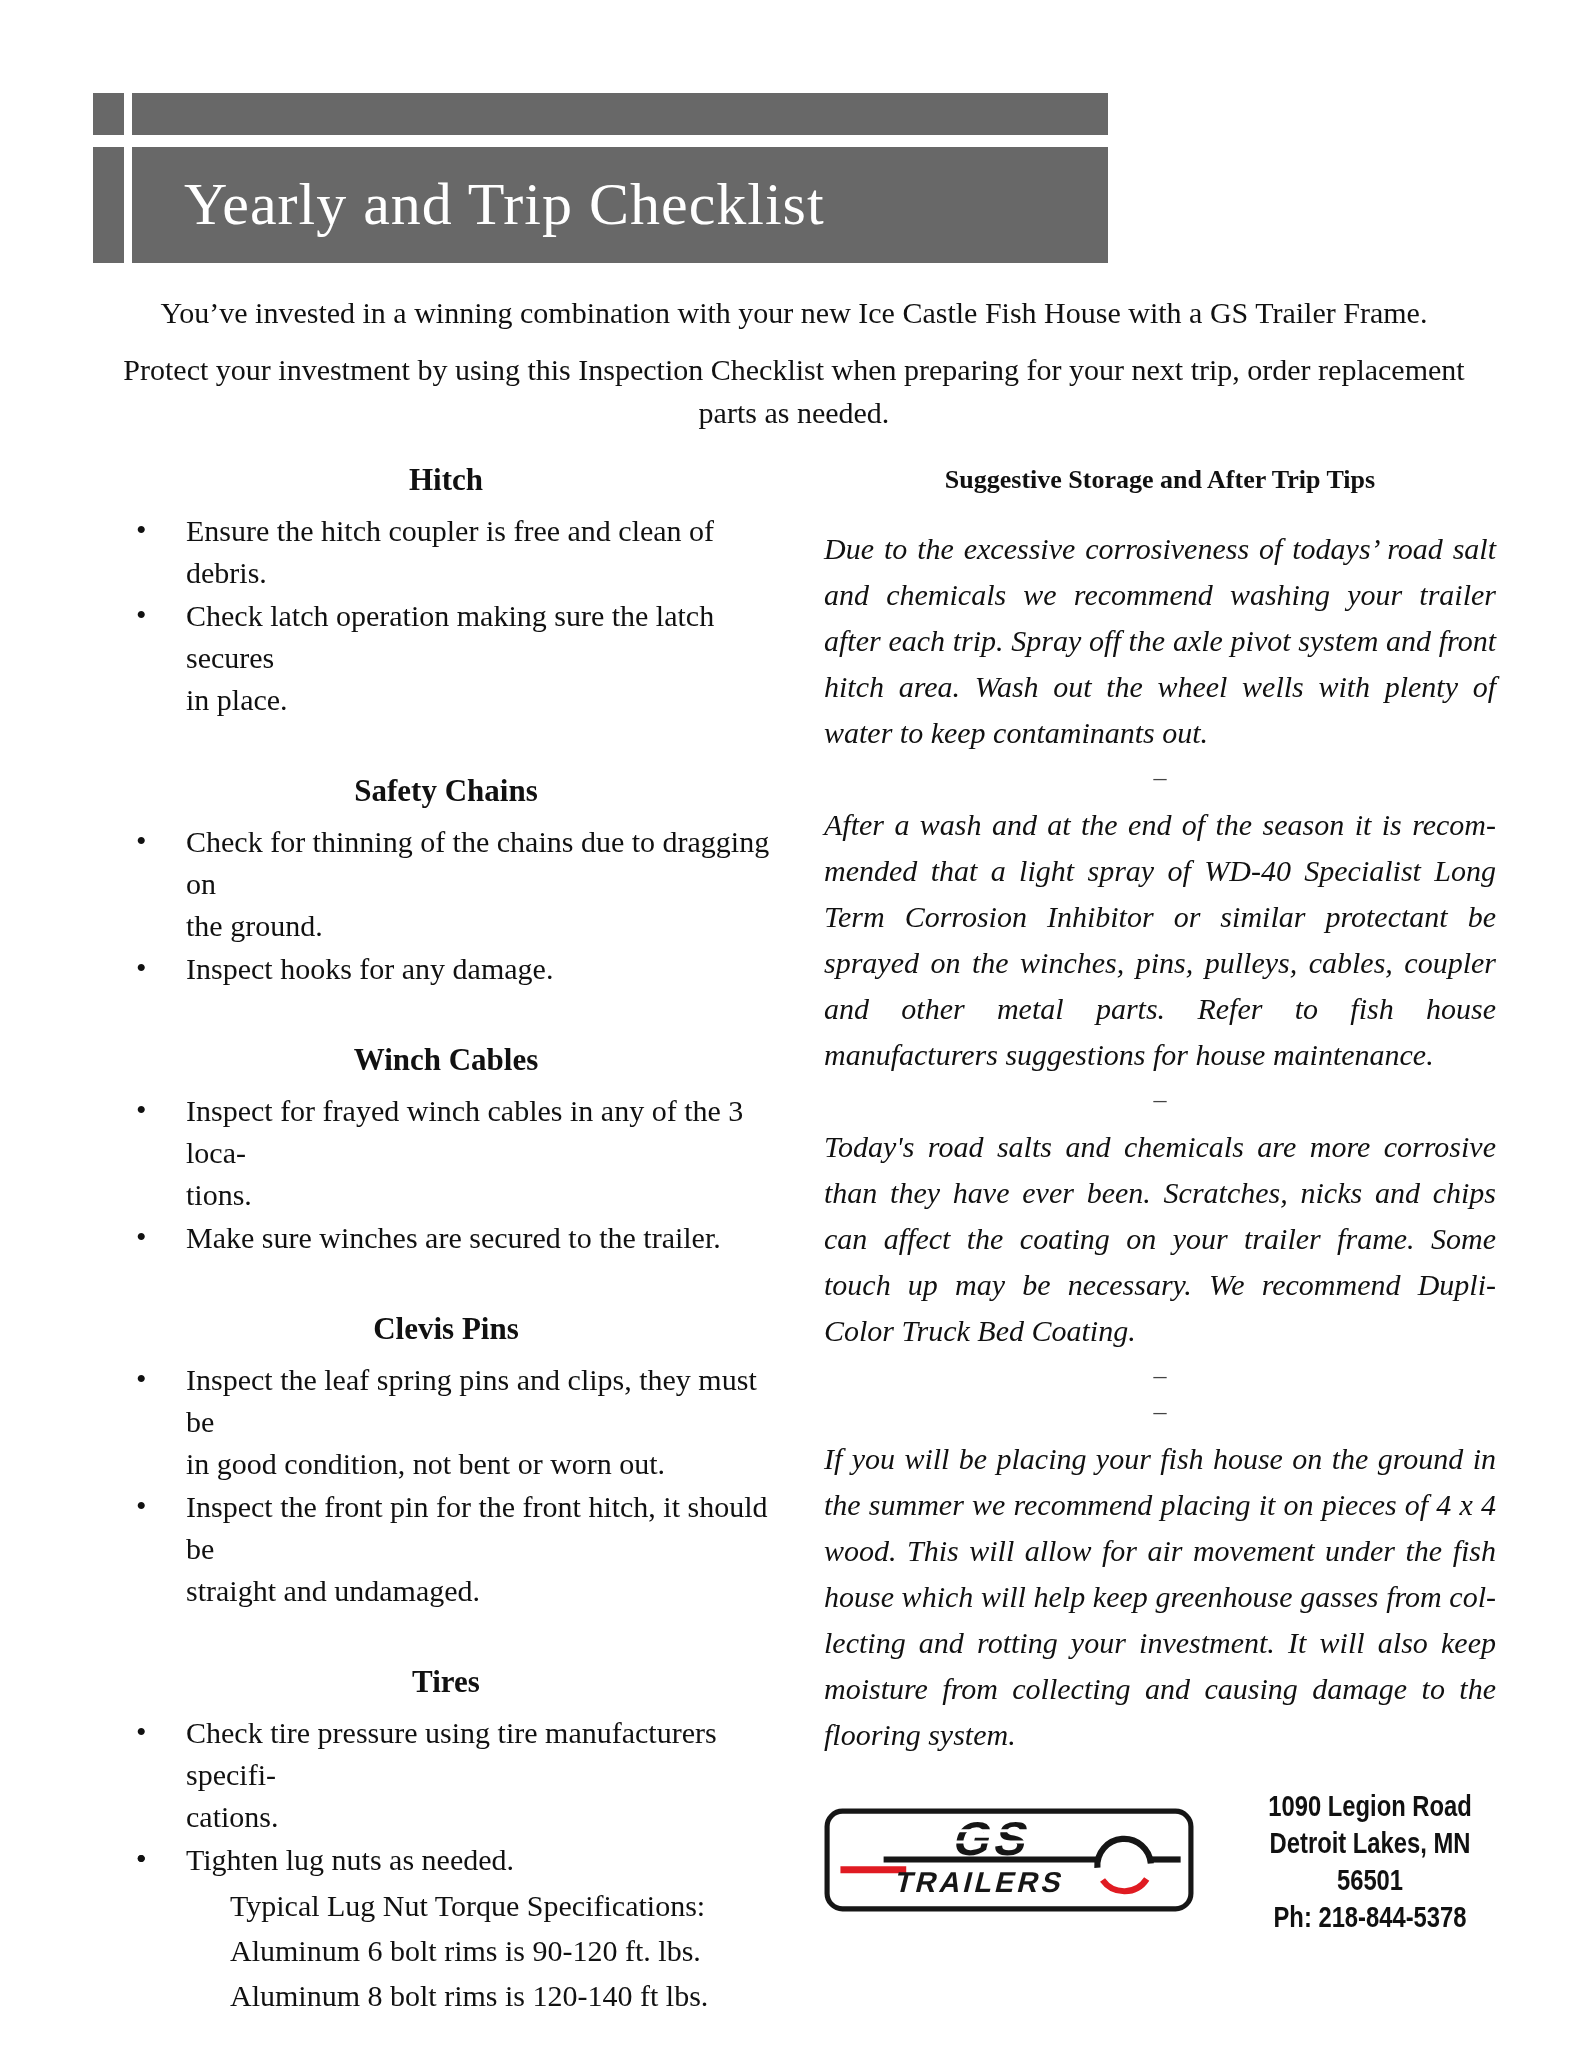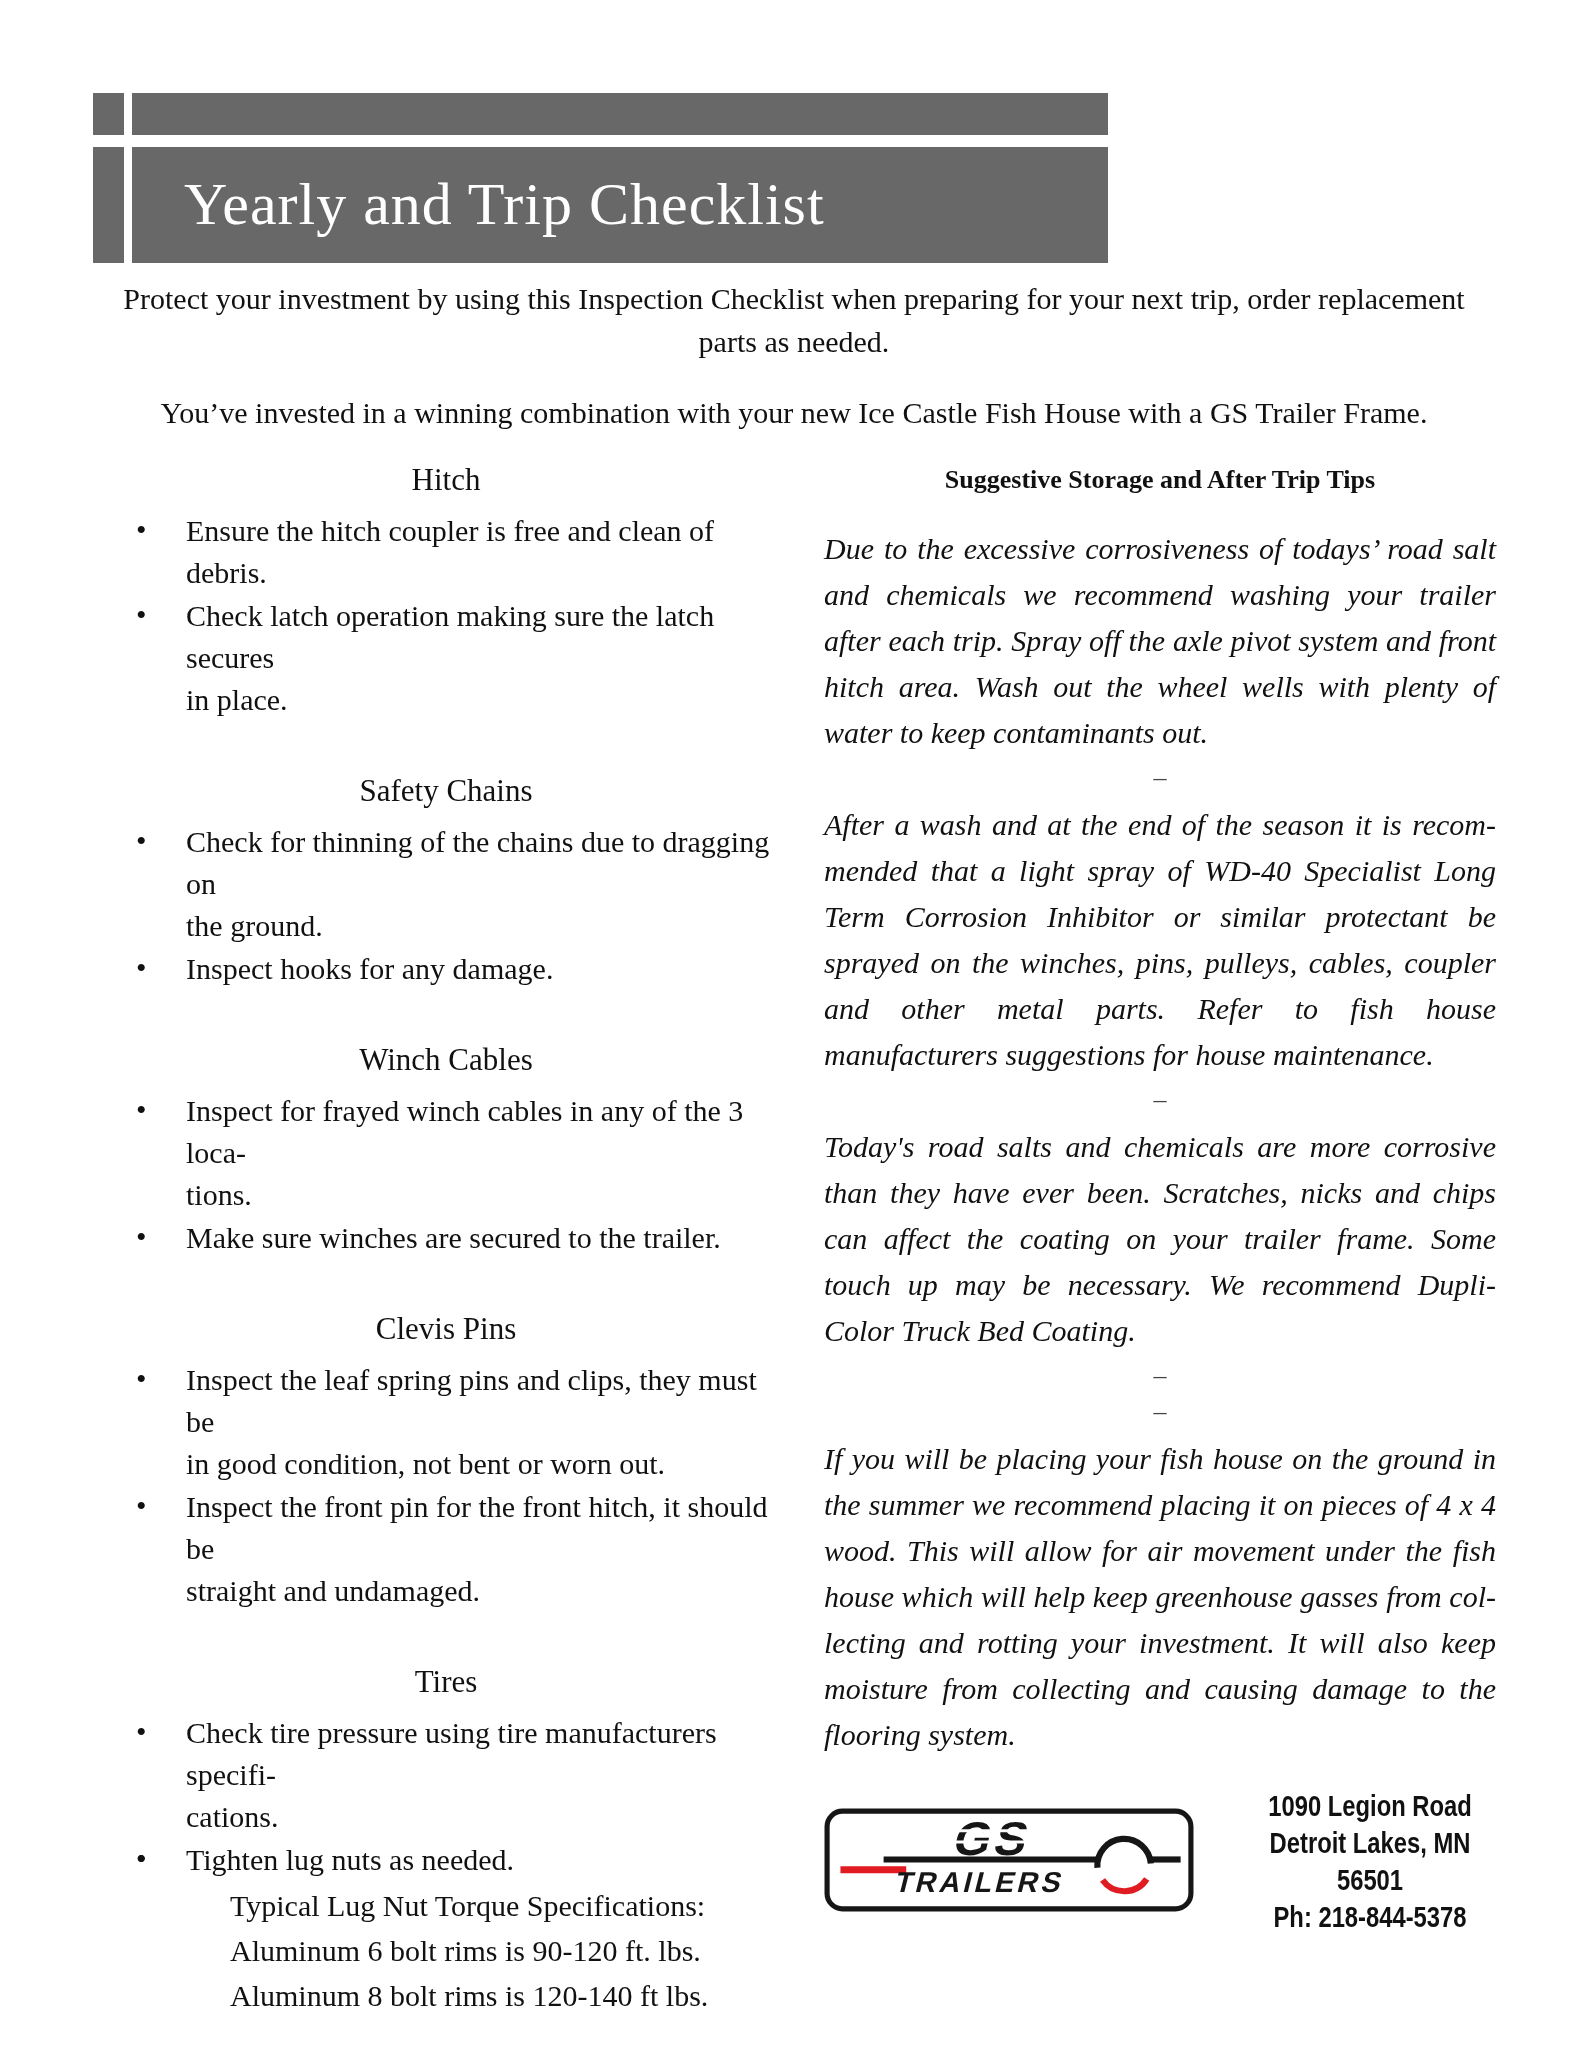--- a/index.html
+++ b/index.html
@@ -25,21 +25,21 @@
     font-size:60px;font-weight:normal;color:#ffffff;letter-spacing:1px;
     white-space:nowrap;
   }
   
   .intro{font-size:30px;text-align:center;margin:28px auto 0 auto;max-width:1400px;line-height:43px;}
   .intro.second{margin-top:14px;white-space:pre-line;}
   
   .columns{display:flex;margin:26px 50px 0 110px;gap:42px;align-items:flex-start;}
   .col-left{width:672px;flex:none;}
   .col-right{width:672px;flex:none;}
-  h2.sec{font-size:31px;font-weight:normal;text-align:center;margin:50px 0 10px 0;line-height:40px;}
+  h2.sec{font-size:31px;font-weight:bold;text-align:center;margin:50px 0 10px 0;line-height:40px;}
   h2.sec.first{margin-top:0;}
   .bullet{position:relative;padding-left:76px;font-size:30px;line-height:42px;margin:0 0 1px 0;}
   .bullet .dot{position:absolute;left:26px;top:-1px;font-size:30px;}
   .bullet .bt{white-space:pre-line;display:block;}
   .subspec{padding-left:120px;font-size:30px;line-height:45px;white-space:pre-line;margin-top:2px;}
   
   h2.tips{font-size:26px;font-weight:bold;text-align:center;margin:0 0 26px 0;line-height:40px;}
   .rpara{font-size:30px;line-height:46px;text-align:justify;margin:0;font-style:italic;}
   .sep{text-align:center;font-size:26px;line-height:24px;color:#444;margin:10px 0 12px 0;}
   
@@ -60,23 +60,23 @@
 
   <header class="masthead">
     <div class="mh-cell mh-c1"></div>
     <div class="mh-cell mh-c2"></div>
     <div class="mh-cell mh-c3"></div>
     <div class="mh-cell mh-c4">
       <h1 class="mh-title">Yearly and Trip Checklist</h1>
     </div>
   </header>
 
+  <p class="intro">You’ve invested in a winning combination with your new Ice Castle Fish House with a GS Trailer Frame.</p>
   <p class="intro second">Protect your investment by using this Inspection Checklist when preparing for your next trip, order replacement
 parts as needed.</p>
-  <p class="intro">You’ve invested in a winning combination with your new Ice Castle Fish House with a GS Trailer Frame.</p>
 
   <div class="columns">
 
     <section class="col-left">
 
       <h2 class="sec first">Hitch</h2>
       <div class="bullet">
         <span class="dot">•</span>
         <span class="bt">Ensure the hitch coupler is free and clean of debris.</span>
       </div>

